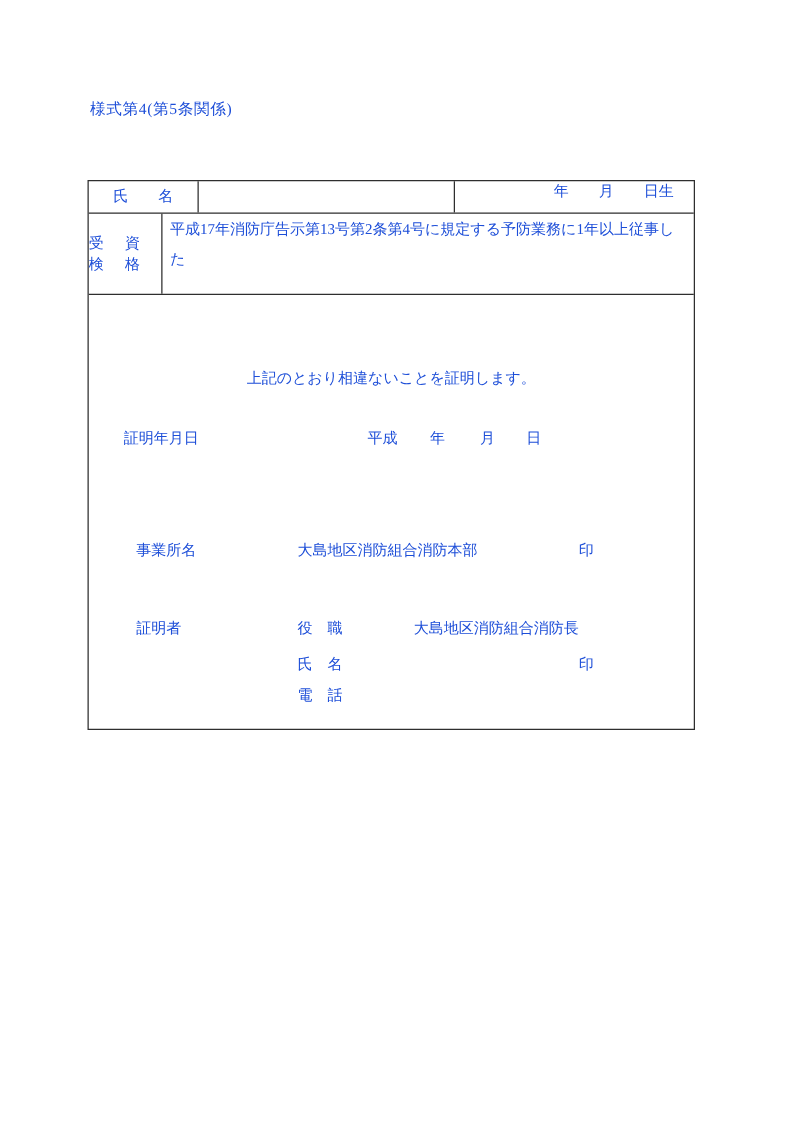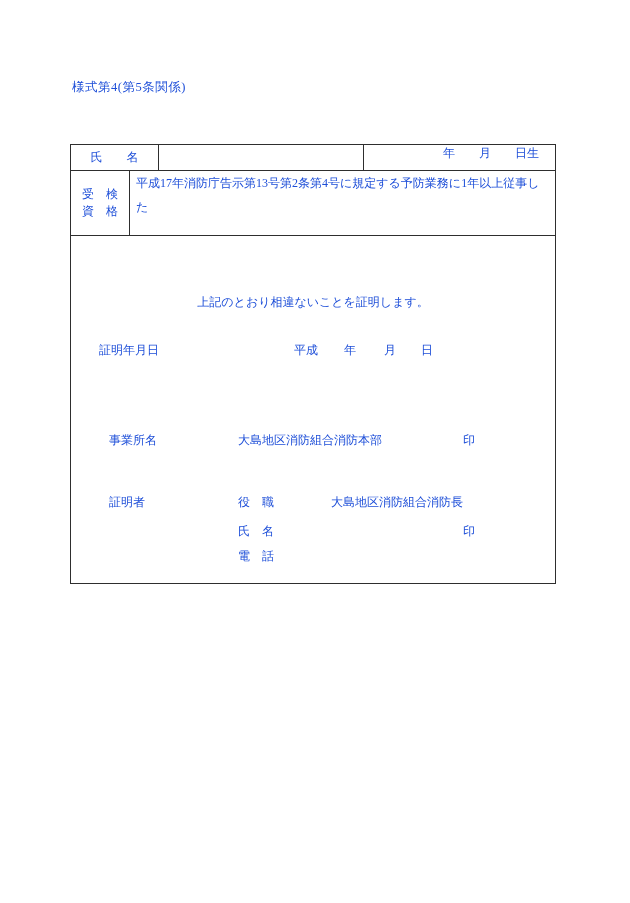--- a/index.html
+++ b/index.html
@@ -47,21 +47,21 @@
     padding-left: 8px;
   }
   .birth-cell {
     flex: 1;
     display: flex; align-items: flex-start; justify-content: flex-end;
     padding-right: 16px;
   }
   .qual-label-cell {
     width: 59px;
     border-right: 1px solid #2e2e2e;
-    display: flex; flex-direction: column;
+    display: flex; flex-direction: row;
     align-items: center; justify-content: center;
     line-height: 17px;
   }
   .qual-text-cell {
     flex: 1;
     display: flex; justify-content: center;
     padding: 0 6px;
     line-height: 24px;
   }
   .statement-line {

